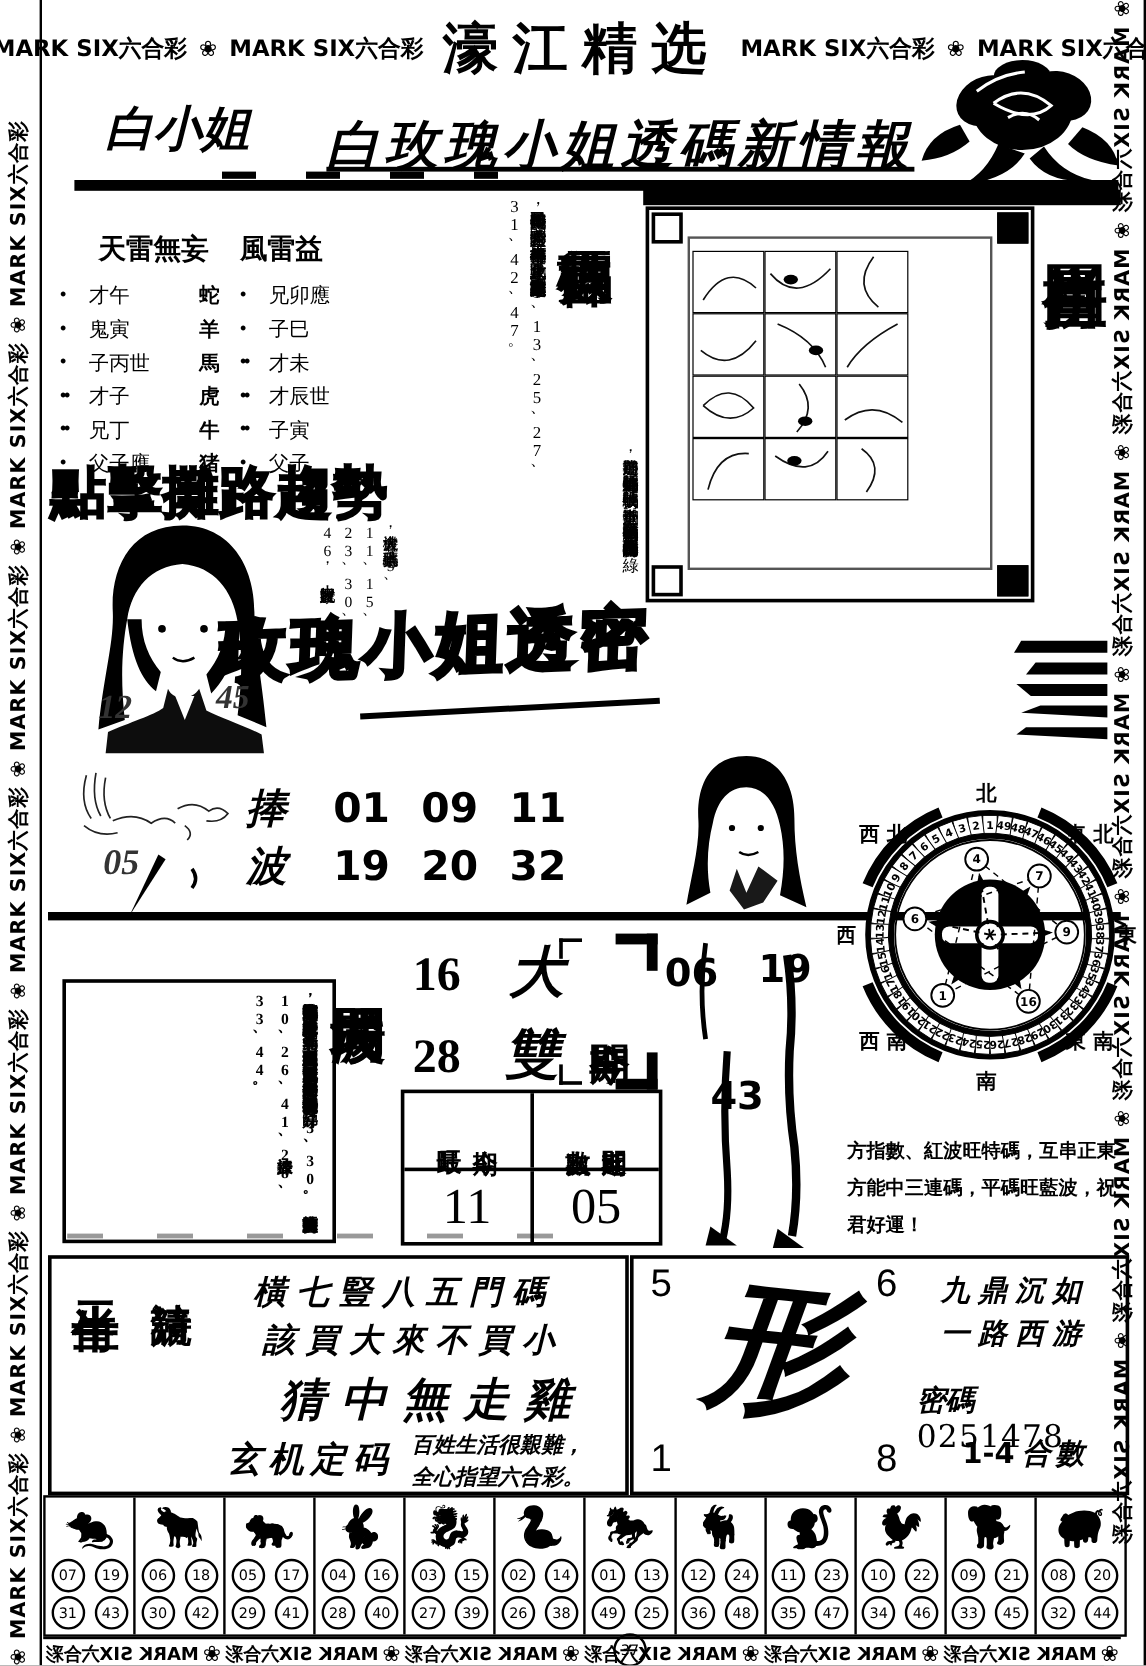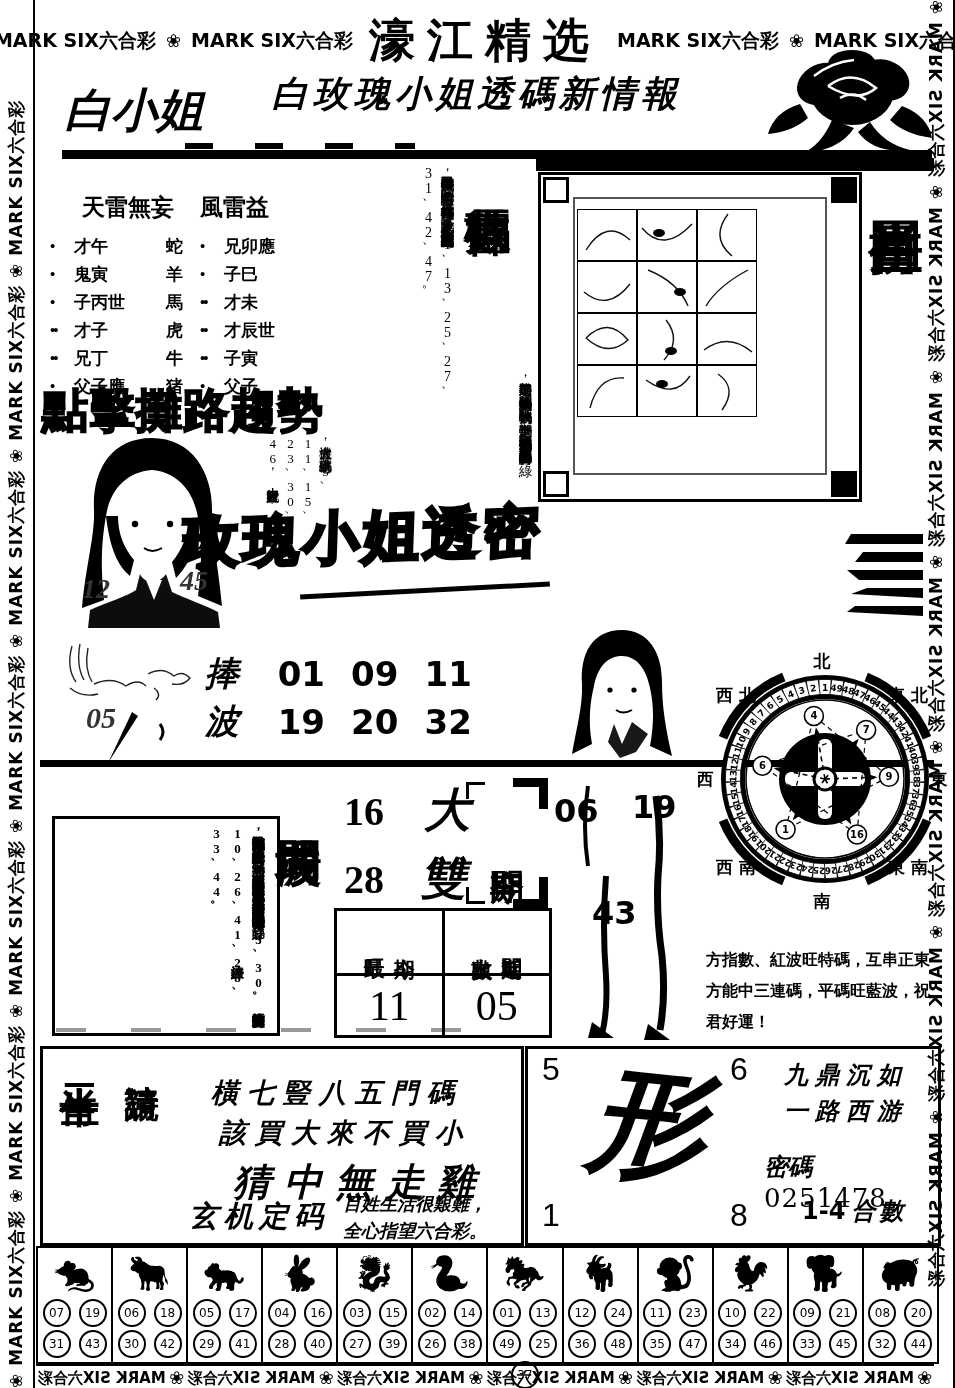--- a/index.html
+++ b/index.html
@@ -19,36 +19,36 @@
   #banner-top{left:36px;top:20px;width:898px;height:42px;display:flex;align-items:center;
       justify-content:center;gap:10px;white-space:nowrap;}
   #banner-bottom{left:36px;top:1364px;width:898px;height:24px;display:flex;align-items:center;
       justify-content:space-around;transform:scaleX(-1);border-top:2px solid #000;overflow:hidden;}
   .brand{font-family:"DejaVu Sans",sans-serif;font-weight:900;font-size:19px;}
   .brand-sm{font-family:"DejaVu Sans",sans-serif;font-weight:900;font-size:15px;}
   .flower{font-size:18px;}
   #masthead{font-size:46px;font-weight:900;letter-spacing:12px;margin:0 6px;}
   
   .brush{font-weight:900;font-style:italic;}
-  #bai-xiaojie{left:65px;top:80px;font-size:46px;}
-  #main-title{left:272px;top:70px;font-size:36px;letter-spacing:5px;}
+  #bai-xiaojie{left:88px;top:80px;font-size:40px;}
+  #main-title{left:272px;top:92px;font-size:44px;letter-spacing:5px;text-decoration:underline;}
   #title-ticks{left:185px;top:143px;width:230px;height:6px;
       background:repeating-linear-gradient(90deg,#000 0 28px,transparent 28px 70px);}
   #divider1{left:62px;top:150px;width:870px;height:9px;background:#000;}
   
   #hexagrams{left:50px;top:178px;width:248px;height:205px;font-size:17px;}
   .hex-title{font-weight:900;font-size:23px;font-family:Liberation Sans, sans-serif;}
   #hex-left-title{position:absolute;left:32px;top:14px;}
   #hex-right-title{position:absolute;left:150px;top:14px;}
   .hexcol{position:absolute;top:54px;}
   #hex-left-col{left:0;width:138px;}
   #hex-right-col{left:150px;width:98px;}
   .hexrow{display:flex;align-items:center;height:28px;}
   .yao{width:24px;font-weight:900;letter-spacing:-2px;font-size:15px;}
-  .hexname{flex:1;font-weight:700;}
+  .hexname{flex:1;font-weight:400;}
   .hexanimal{width:22px;font-weight:700;}
   
   .vtext{writing-mode:vertical-rl;text-orientation:upright;}
   #article1{left:288px;top:166px;width:168px;height:232px;font-size:14px;line-height:1.35;}
   #shenshu{left:455px;top:172px;height:225px;font-size:46px;font-weight:900;line-height:1.4;}
   #article2{left:336px;top:372px;width:198px;height:138px;font-size:13.5px;line-height:1.4;}
   #article2b{left:238px;top:436px;width:96px;height:92px;font-size:13px;line-height:1.35;}
   
   #dianji{left:42px;top:380px;font-size:46px;font-weight:900;font-family:"DejaVu Sans",sans-serif;
       letter-spacing:1px;-webkit-text-stroke:2px #000;}
@@ -102,21 +102,21 @@
   #mj-tvals{display:flex;flex:1;}
   .mj-td{flex:1;display:flex;justify-content:center;align-items:center;
       font-size:42px;font-family:"Liberation Serif",serif;}
   .mj-td + .mj-td{border-left:3px solid #000;}
   #mj-dashes{left:56px;top:1028px;width:420px;height:4px;
       background:repeating-linear-gradient(90deg,#999 0 30px,transparent 30px 75px);}
   
   #poem-box{left:40px;top:1046px;width:478px;height:194px;border:3px solid #000;}
   #poem-t1{position:absolute;left:14px;top:6px;height:182px;font-size:40px;font-weight:900;line-height:1.1;}
   #poem-t2{position:absolute;left:74px;top:10px;height:160px;font-size:34px;font-weight:900;line-height:1.45;}
-  .poem-line{position:absolute;font-weight:900;font-style:italic;white-space:nowrap;margin-top:16px;}
+  .poem-line{position:absolute;font-weight:900;font-style:italic;white-space:nowrap;}
   #poem-l1{left:168px;top:10px;font-size:27px;letter-spacing:9px;}
   #poem-l2{left:176px;top:50px;font-size:27px;letter-spacing:9px;}
   #poem-l3{left:190px;top:92px;font-size:38px;letter-spacing:13px;}
   #poem-sig{left:146px;top:148px;font-size:29px;font-style:italic;font-weight:700;letter-spacing:6px;position:absolute;}
   #poem-note{position:absolute;left:300px;top:142px;font-size:18px;font-style:italic;font-weight:700;line-height:1.5;}
   #xing-box{left:525px;top:1046px;width:410px;height:194px;border:3px solid #000;}
   .xc{position:absolute;font-size:32px;font-family:"Liberation Sans",sans-serif;}
   #xing-char{position:absolute;left:60px;top:-4px;font-size:118px;font-weight:900;font-style:italic;
       transform:rotate(6deg);}
   #xing-l1{position:absolute;left:256px;top:10px;font-size:24px;font-weight:900;font-style:italic;letter-spacing:7px;}

